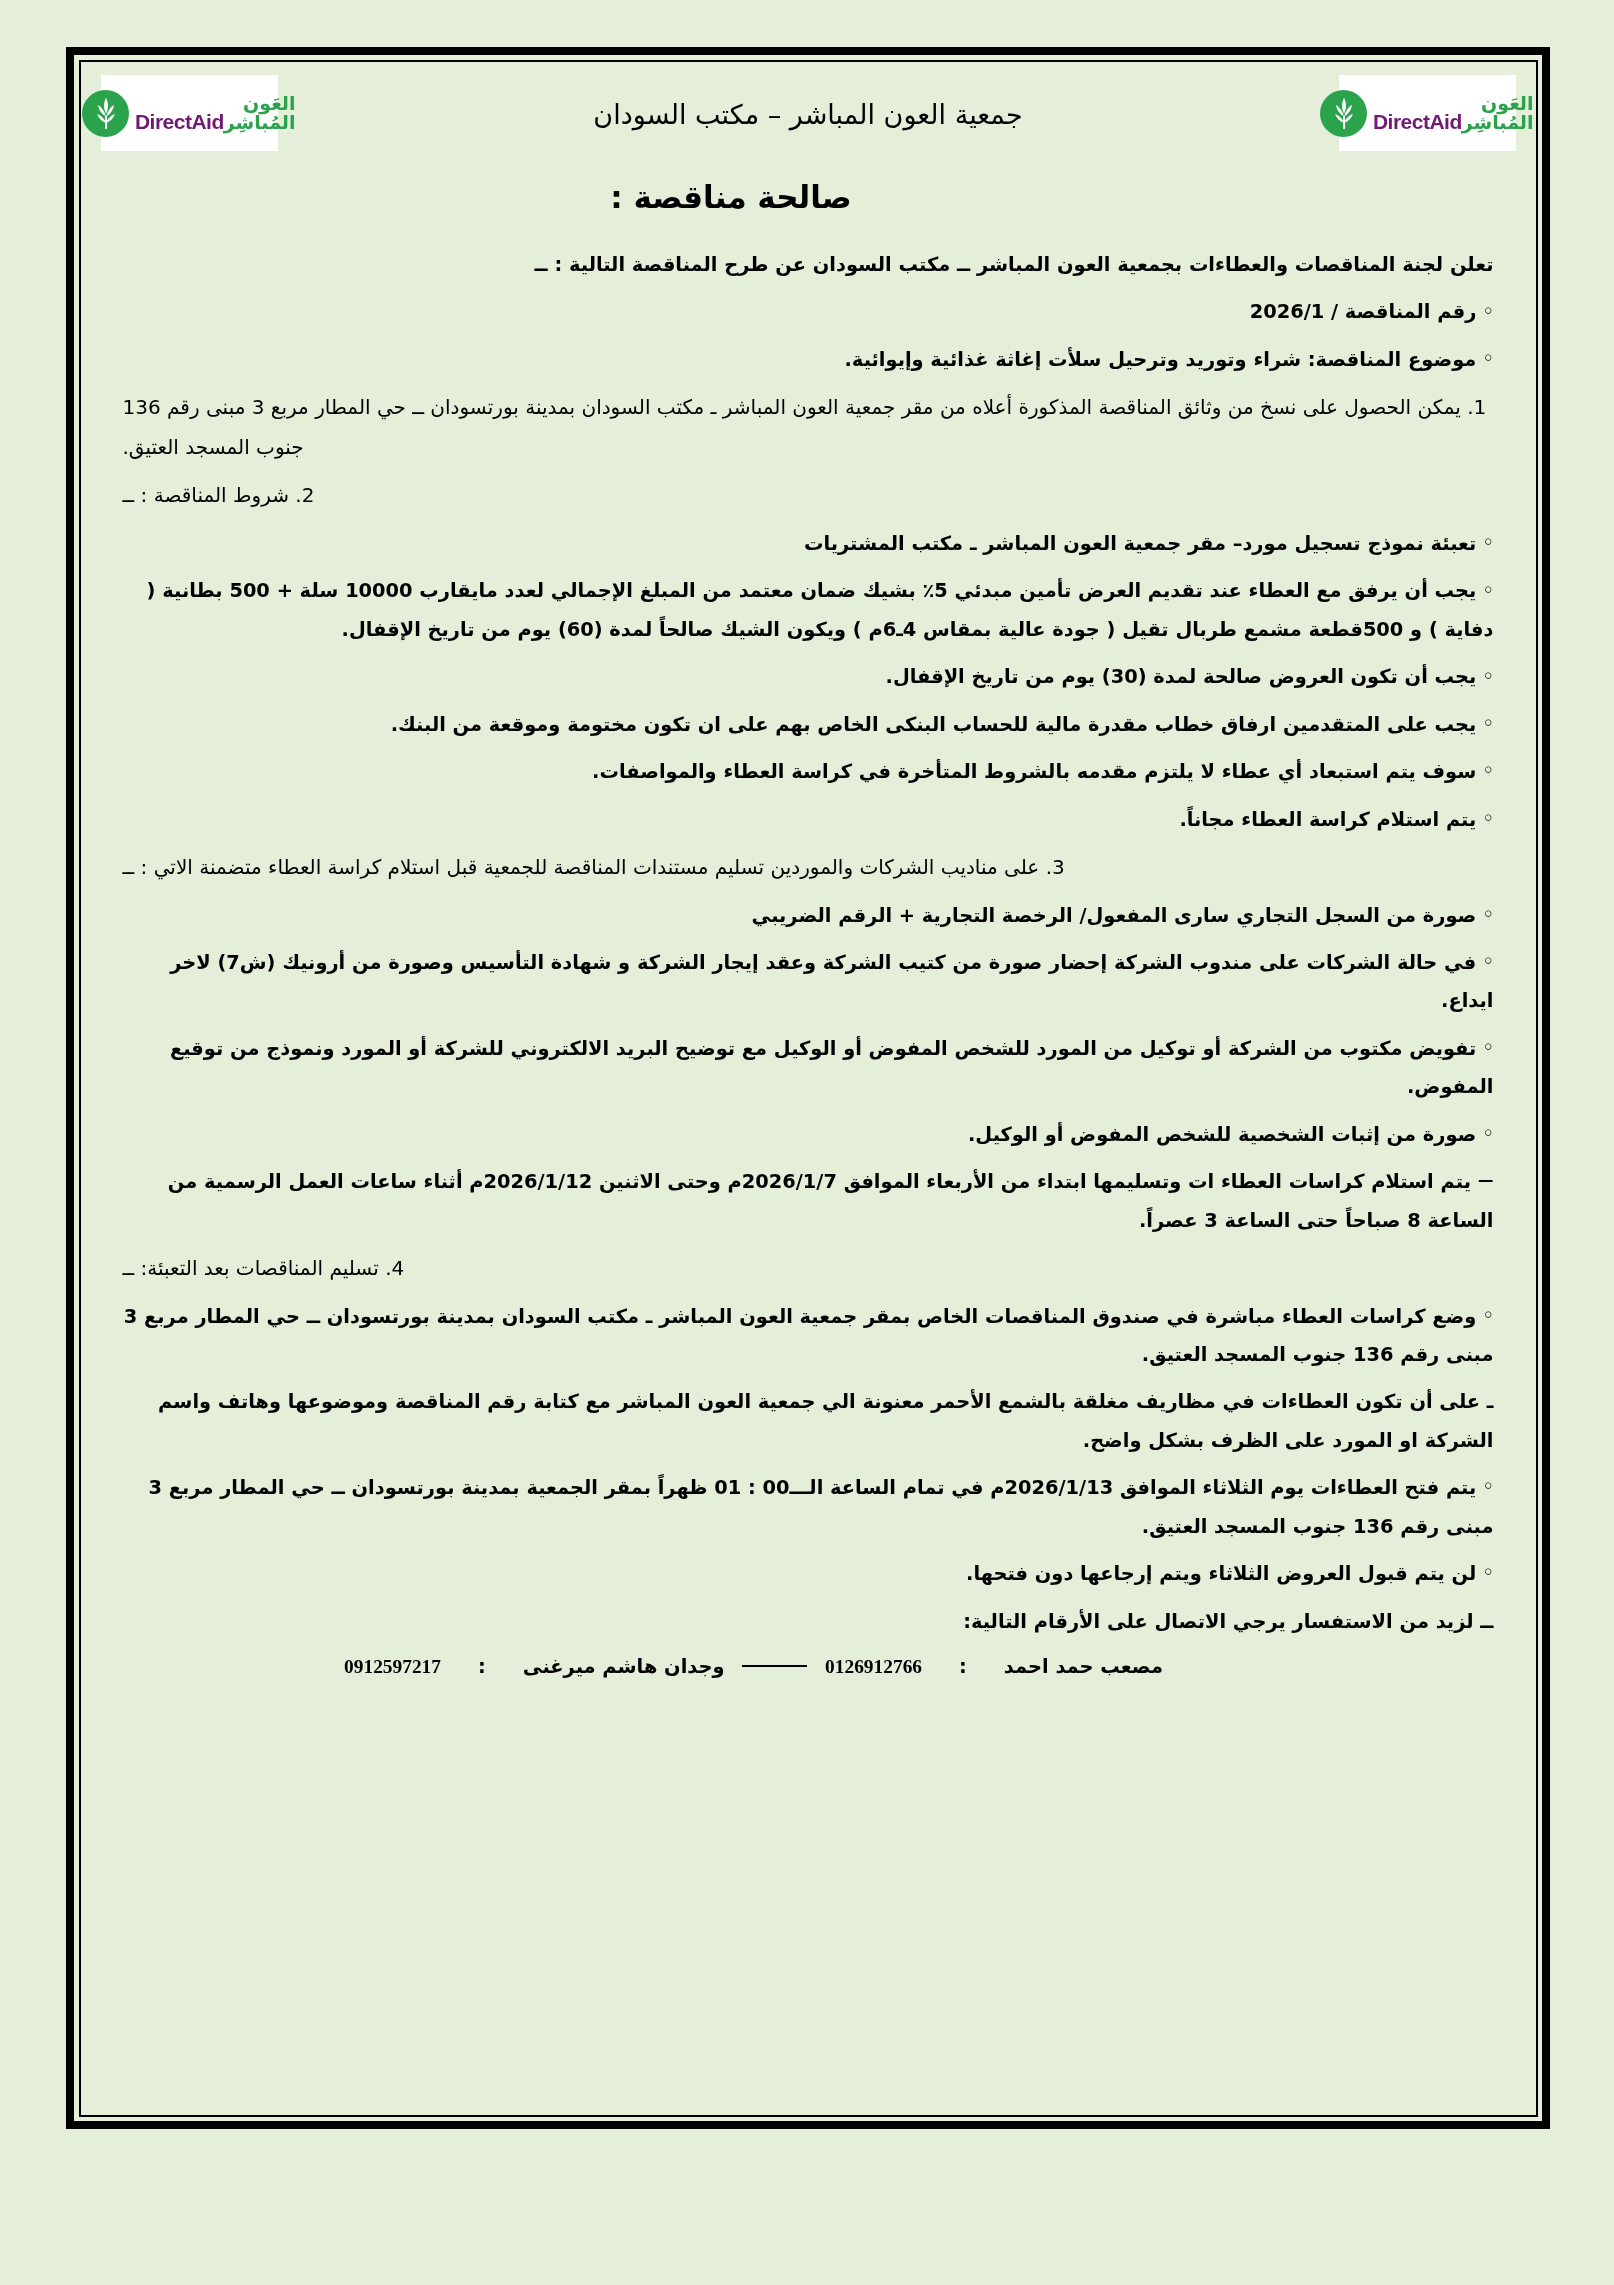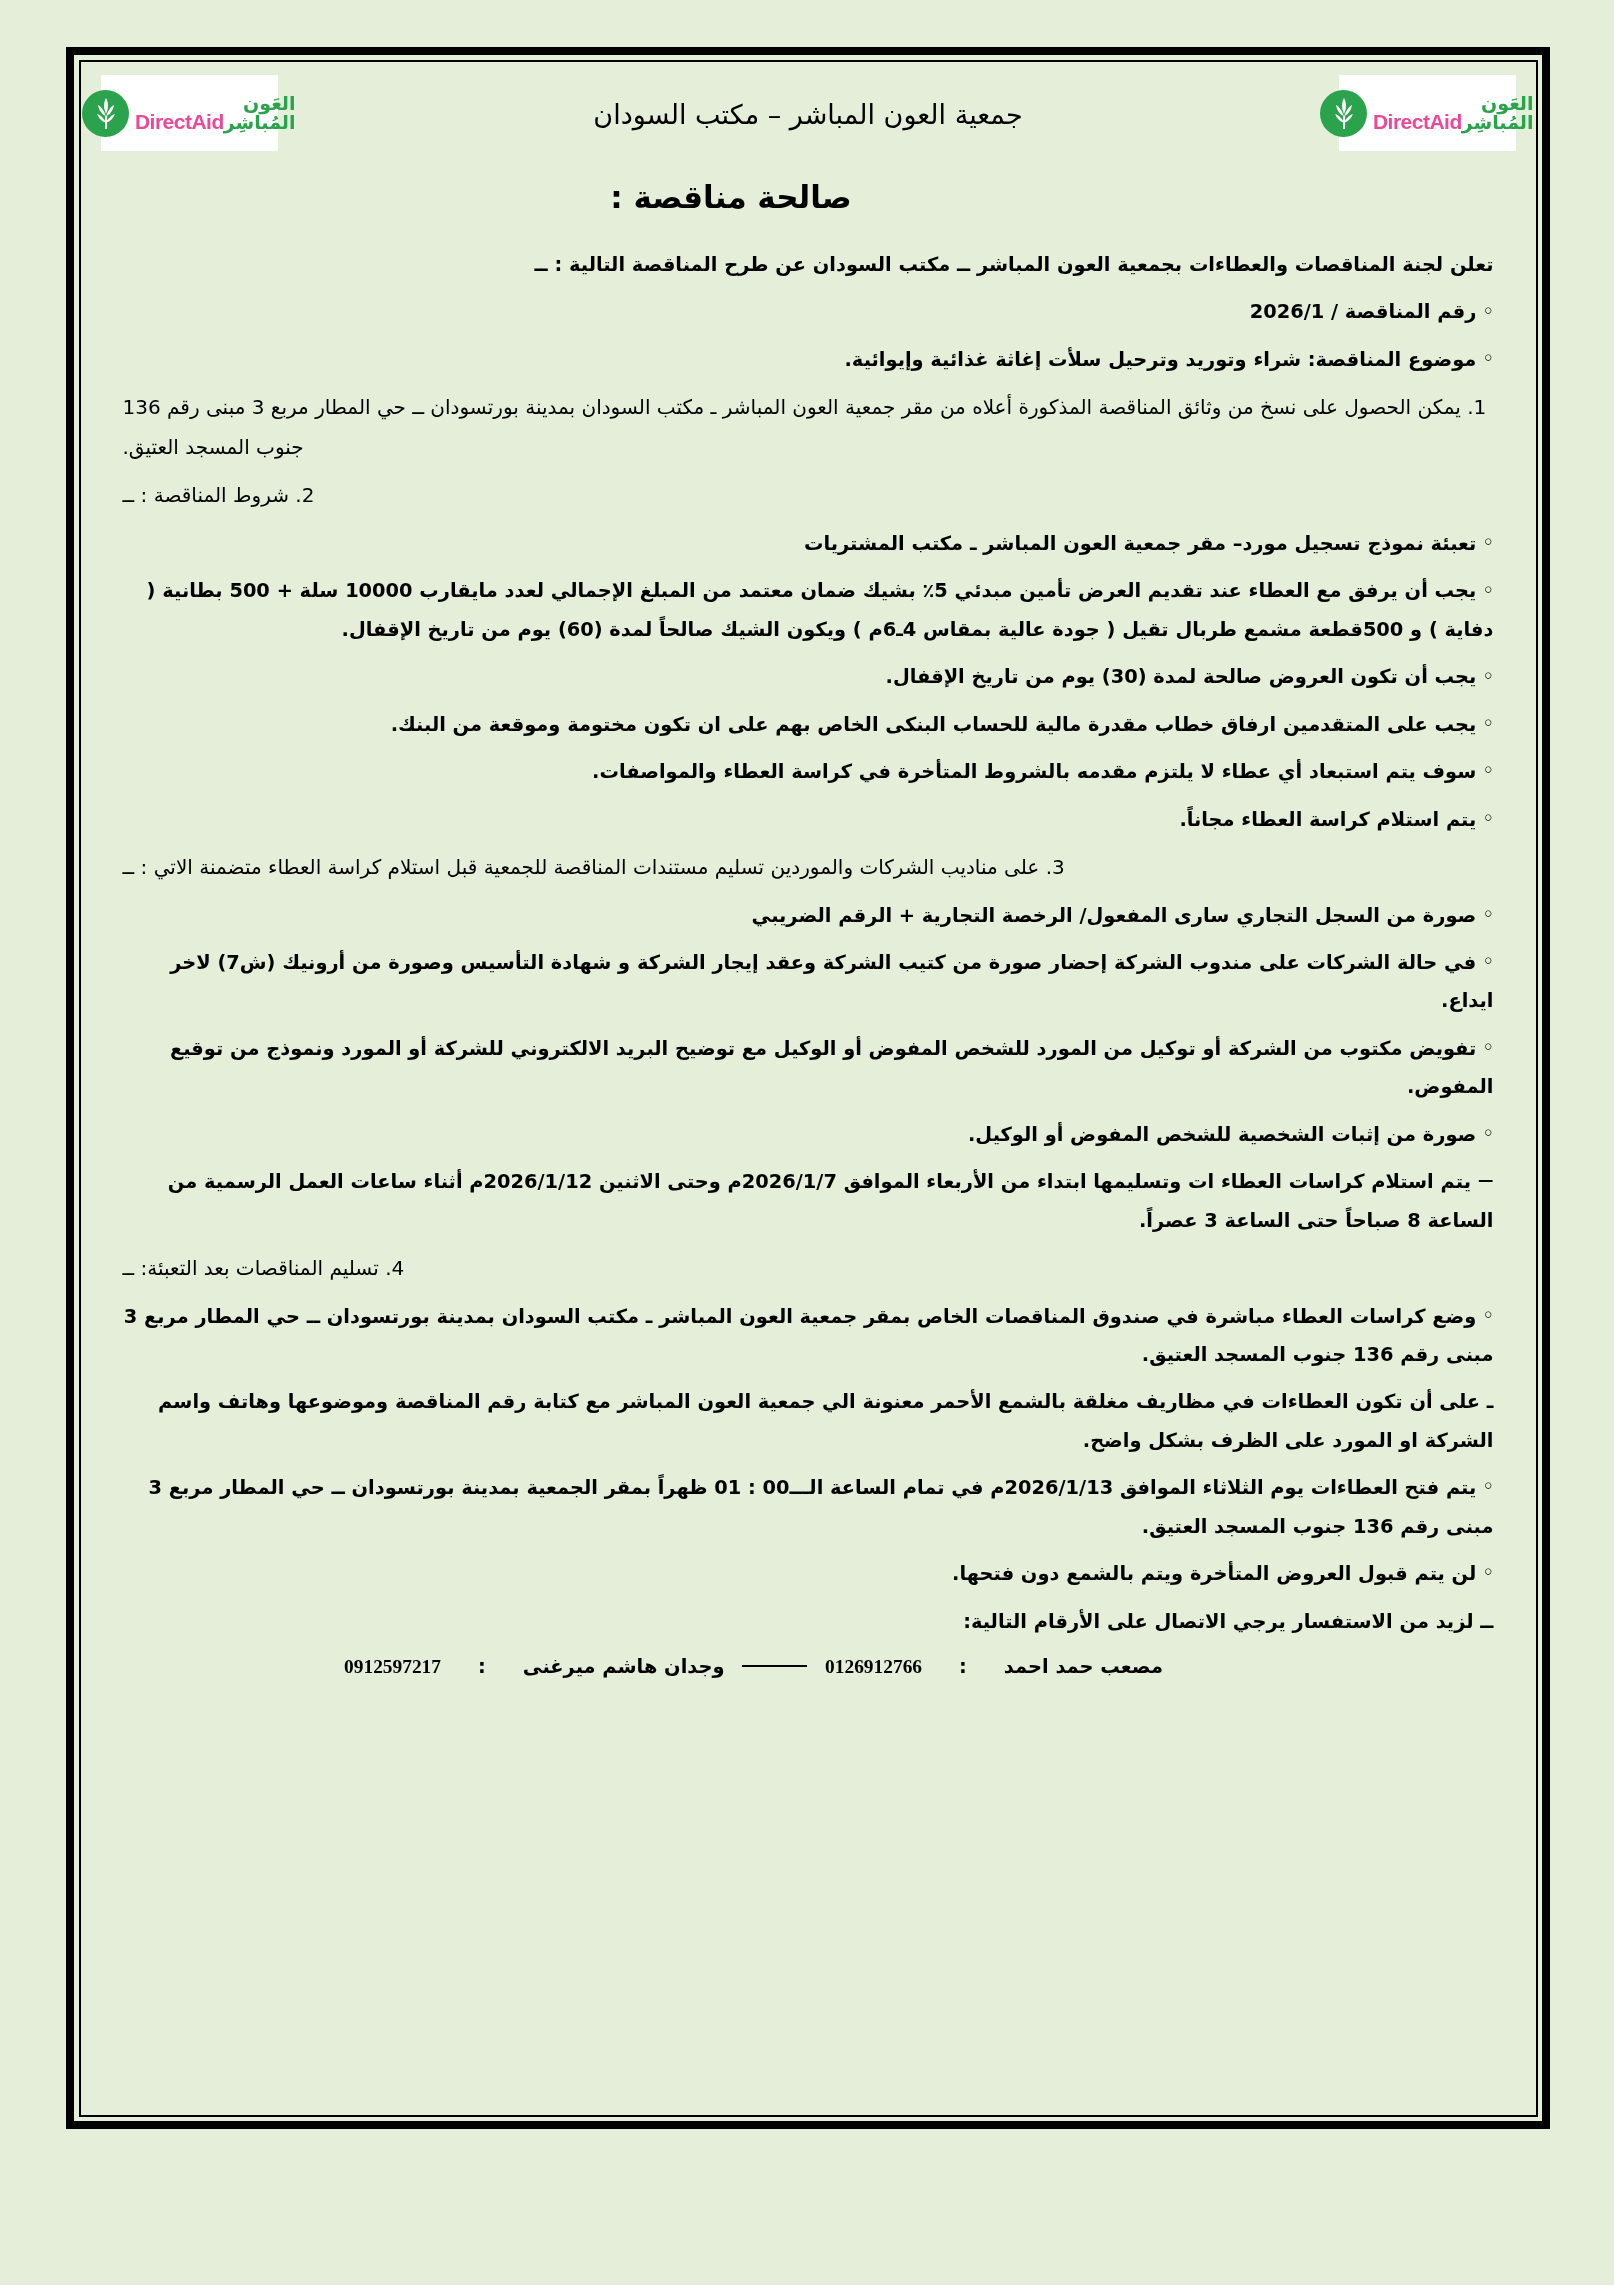--- a/index.html
+++ b/index.html
@@ -65,21 +65,21 @@
     line-height: 1;
   }
   .logo-ar {
     color: #2ba24c;
     font-size: 19px;
     font-weight: bold;
     font-family: "DejaVu Sans", sans-serif;
     letter-spacing: -0.5px;
   }
   .logo-en {
-    color: #ec4899;
+    color: #701a75;
     font-size: 21px;
     font-weight: bold;
     font-family: "Liberation Sans", sans-serif;
     letter-spacing: -0.5px;
     margin-top: 1px;
   }
   .logo-mark {
     width: 47px;
     height: 47px;
     border-radius: 50%;
@@ -250,21 +250,21 @@
       <p class="para bullet">صورة من إثبات الشخصية للشخص المفوض أو الوكيل.</p>
       <p class="para dash-lead">يتم استلام كراسات العطاء ات وتسليمها ابتداء من الأربعاء  الموافق 2026/1/7م وحتى الاثنين 2026/1/12م أثناء ساعات العمل الرسمية من الساعة 8 صباحاً حتى الساعة 3 عصراً.</p>
 
       <p class="num-item indent">
         <span>4.</span>
         <span>تسليم المناقصات بعد التعبئة: ــ</span>
       </p>
       <p class="para bullet">وضع كراسات العطاء مباشرة في صندوق المناقصات الخاص بمقر جمعية العون المباشر ـ مكتب السودان بمدينة بورتسودان ــ حي المطار مربع 3 مبنى رقم 136 جنوب المسجد العتيق.</p>
       <p class="para">ـ على أن تكون العطاءات في مظاريف مغلقة بالشمع الأحمر معنونة الي جمعية العون المباشر مع كتابة رقم المناقصة وموضوعها وهاتف واسم الشركة او المورد على الظرف بشكل واضح.</p>
       <p class="para bullet">يتم فتح العطاءات يوم الثلاثاء الموافق 2026/1/13م في تمام الساعة الـــ00 : 01 ظهراً بمقر الجمعية بمدينة بورتسودان ــ حي المطار مربع 3 مبنى رقم 136 جنوب المسجد العتيق.</p>
-      <p class="para bullet">لن يتم قبول العروض المتأخرة ويتم بالشمع دون فتحها.</p>
+      <p class="para bullet">لن يتم قبول العروض الثلاثاء ويتم إرجاعها دون فتحها.</p>
 
       <p class="para">ــ لزيد من الاستفسار يرجي الاتصال على الأرقام التالية:</p>
 
       <div class="contacts">
         <span>مصعب حمد احمد</span>
         <span class="gap"></span>
         <span>:</span>
         <span class="gap"></span>
         <span class="num">0126912766</span>
         <span class="sep"></span>

